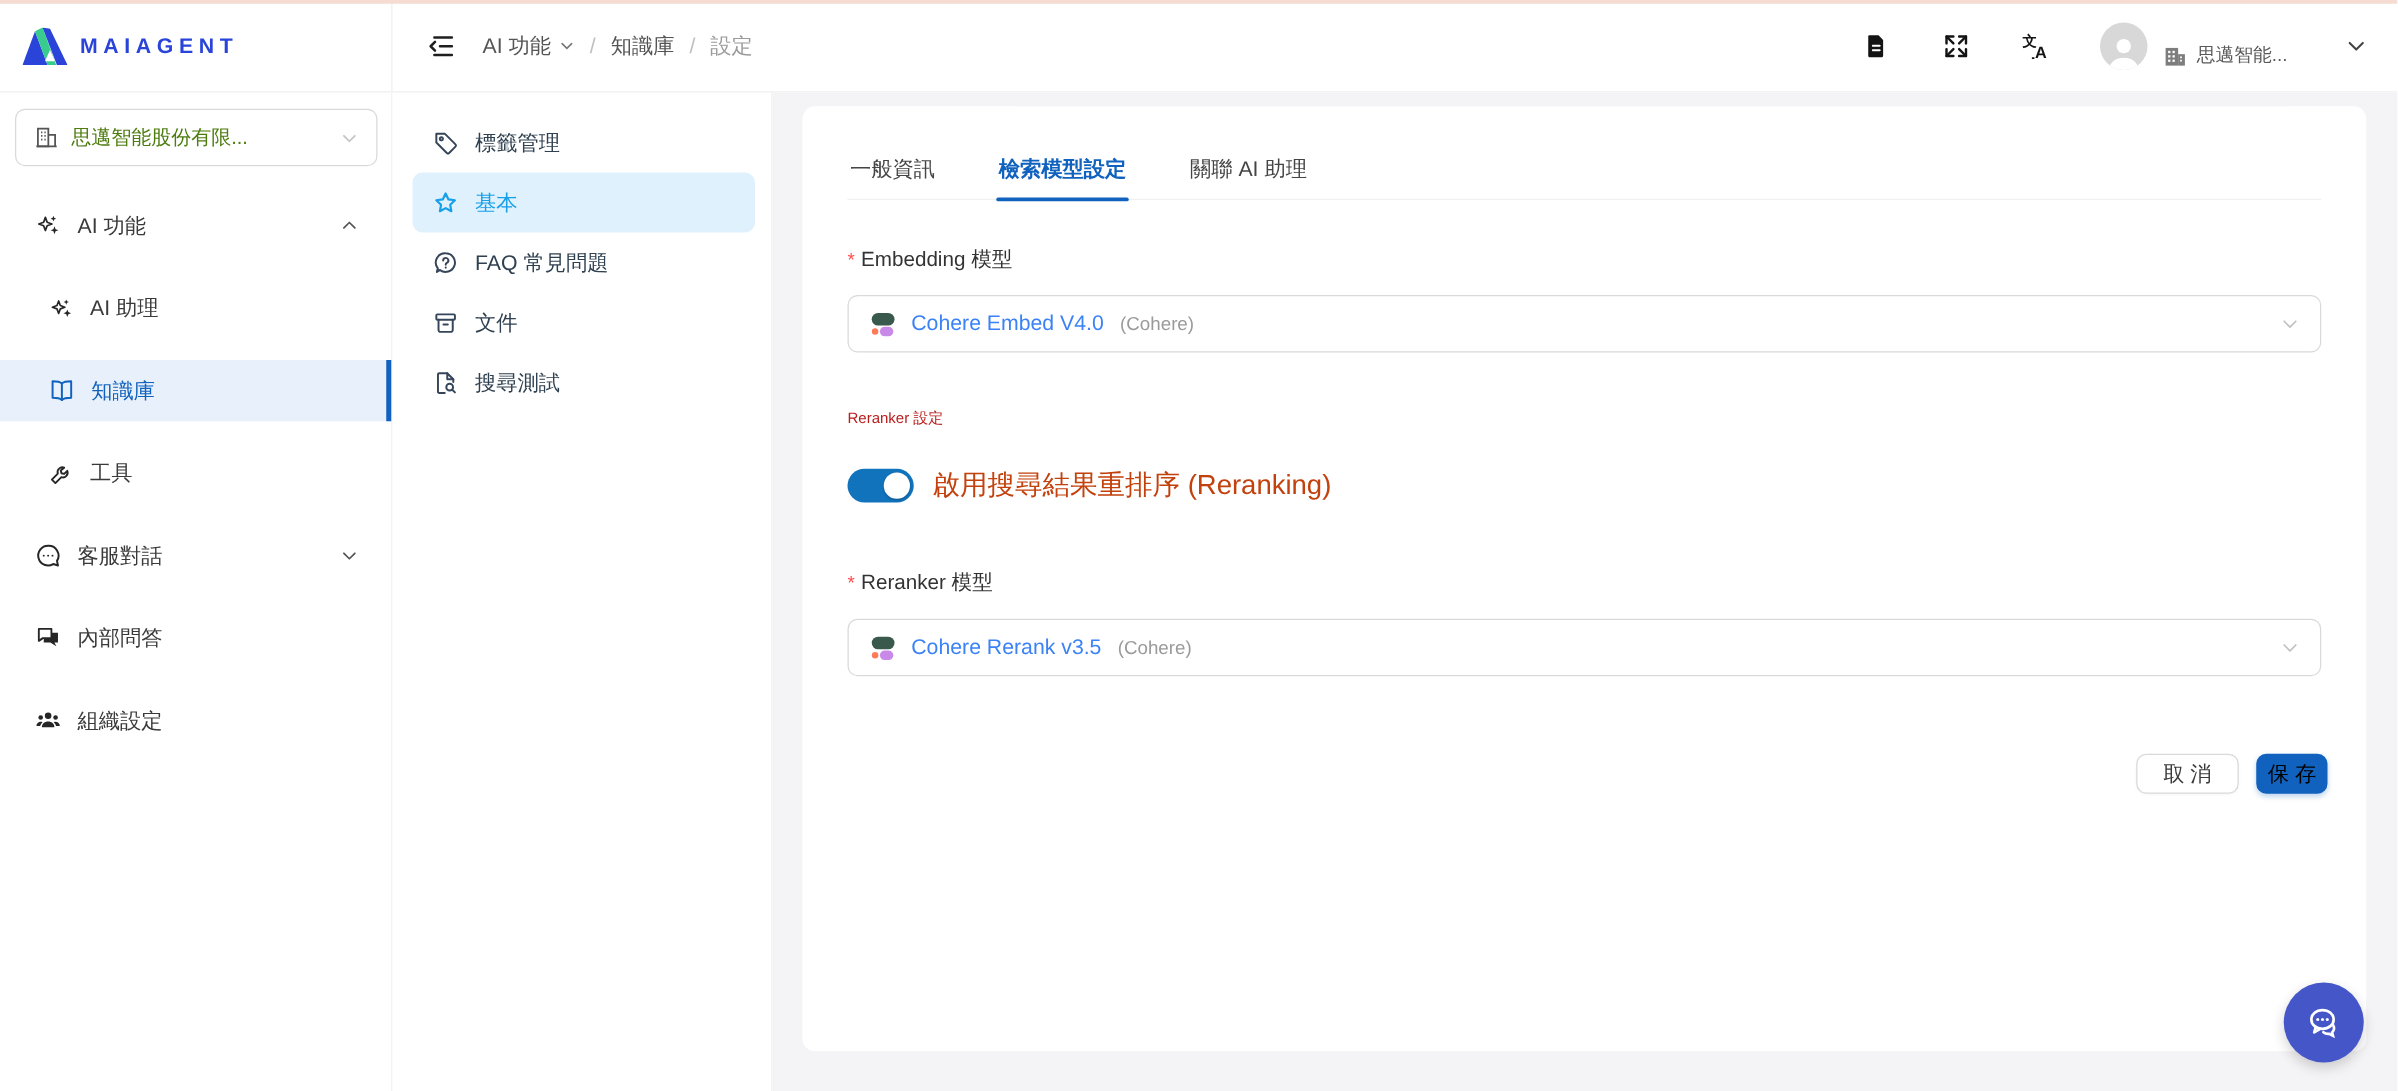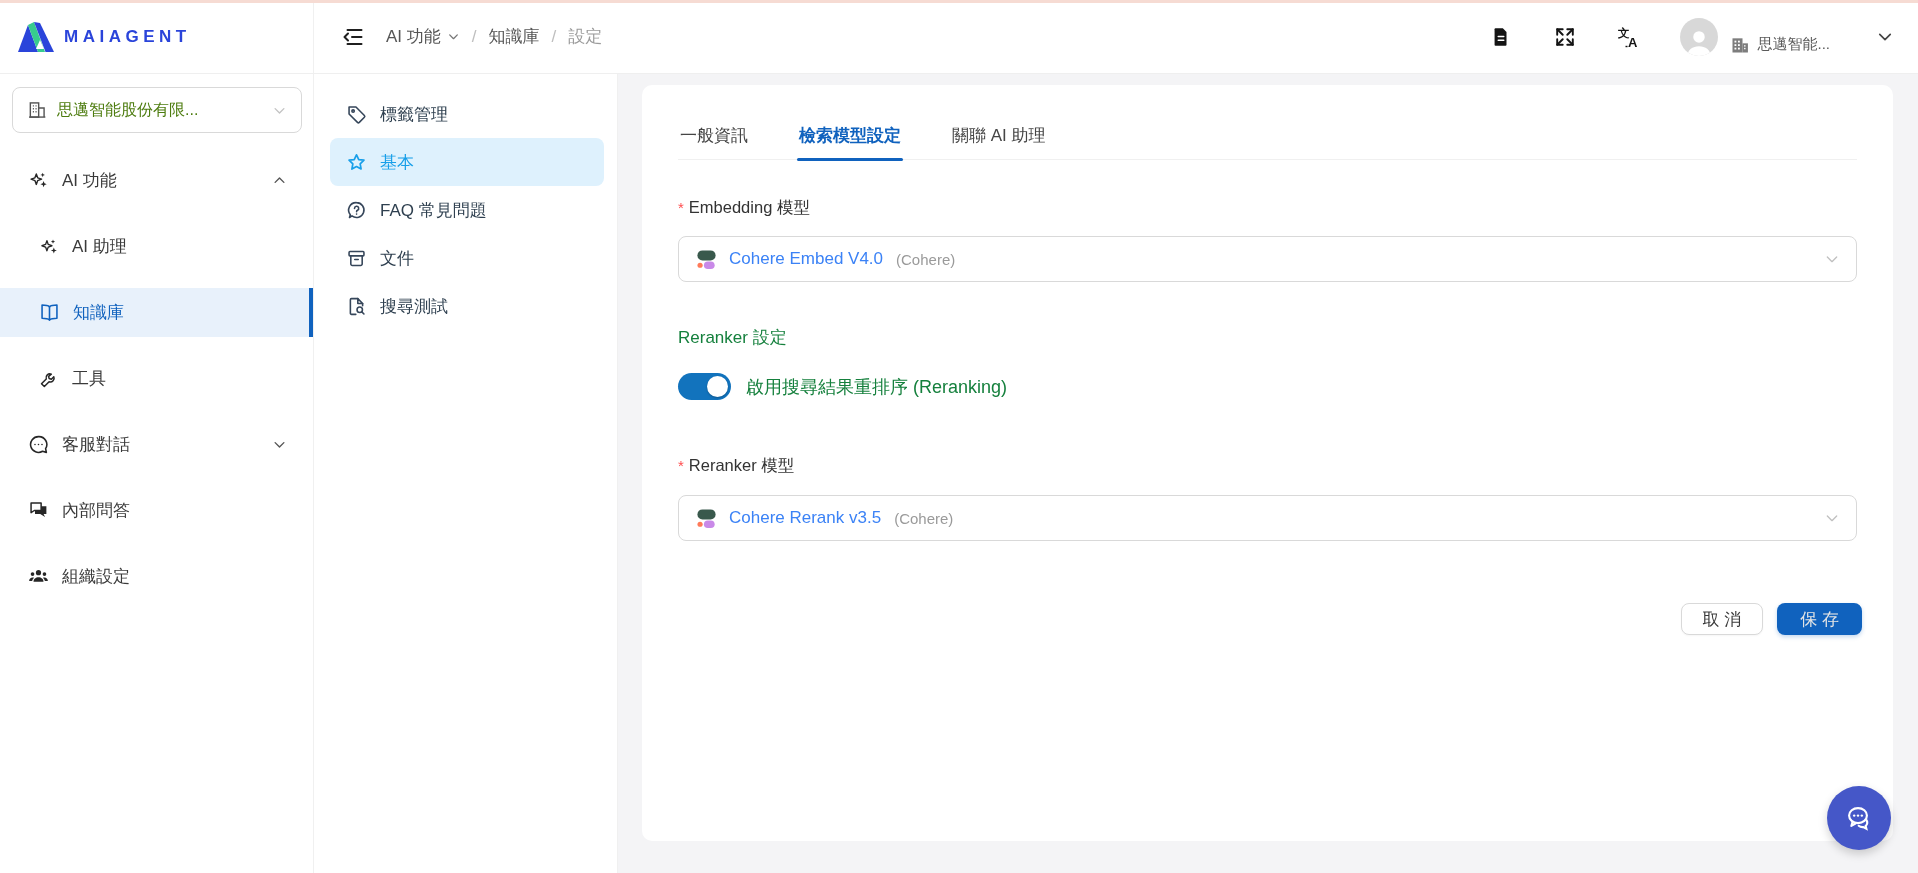--- a/index.html
+++ b/index.html
@@ -62,30 +62,30 @@
   .tab.active{color:var(--primary);font-weight:700}
   .tab.active::after{content:"";position:absolute;left:0;right:0;bottom:-2px;height:3px;background:var(--primary);border-radius:2px}
 
   .form-label{position:absolute;left:36px;font-size:16.5px;color:#333}
   .req{color:var(--danger);margin-right:5px;font-size:15px}
   .select-box{position:absolute;left:36px;width:1179px;height:46px;border:1px solid #d9d9d9;border-radius:8px;background:#fff;display:flex;align-items:center;padding:0 16px;gap:11px;cursor:pointer}
   .select-value{font-size:17px;color:#3b82f6}
   .select-provider{font-size:15px;color:#9a9a9a;margin-left:2px}
   .select-caret{margin-left:auto;color:#c0c0c0}
 
-  .section-title{position:absolute;left:36px;font-size:17px;color:#15803d}
+  .section-title{position:absolute;left:36px;font-size:12px;color:#b91c1c}
   .switch-row{position:absolute;left:36px;top:288px;display:flex;align-items:center}
   .switch{width:53px;height:27px;border-radius:14px;background:var(--switch_on);position:relative;cursor:pointer;flex:none}
   .switch .knob{position:absolute;top:3px;right:3px;width:21px;height:21px;border-radius:50%;background:#fff;box-shadow:0 1px 2px rgba(0,0,0,.25)}
-  .switch-label{margin-left:15px;font-size:18px;color:#15803d}
+  .switch-label{margin-left:15px;font-size:22px;color:#c2410c}
 
   .btn-row{position:absolute;right:31px;top:518px;display:flex;gap:14px}
   .btn{height:32px;border-radius:8px;font-size:17px;display:flex;align-items:center;justify-content:center;cursor:pointer;font-family:inherit}
   .btn-cancel{background:#fff;border:1px solid #d9d9d9;color:#3a3a3a;padding:0 21px;box-shadow:0 1px 2px rgba(0,0,0,.04)}
-  .btn-save{background:var(--primary);border:none;color:#e5e5e5;padding:0 23px;box-shadow:0 2px 4px rgba(16,98,190,.25)}
+  .btn-save{background:var(--primary);border:none;color:#000000;padding:0 9px;box-shadow:0 2px 4px rgba(16,98,190,.25)}
 
   .fab{position:absolute;left:1827px;top:786px;width:64px;height:64px;border-radius:50%;background:var(--fab);display:flex;align-items:center;justify-content:center;cursor:pointer;box-shadow:0 4px 10px rgba(0,0,0,.18);z-index:15}
 </style>
 </head>
 <body>
 
 <div class="accent-line"></div>
 
 <div class="header">
   <div class="header-left">

